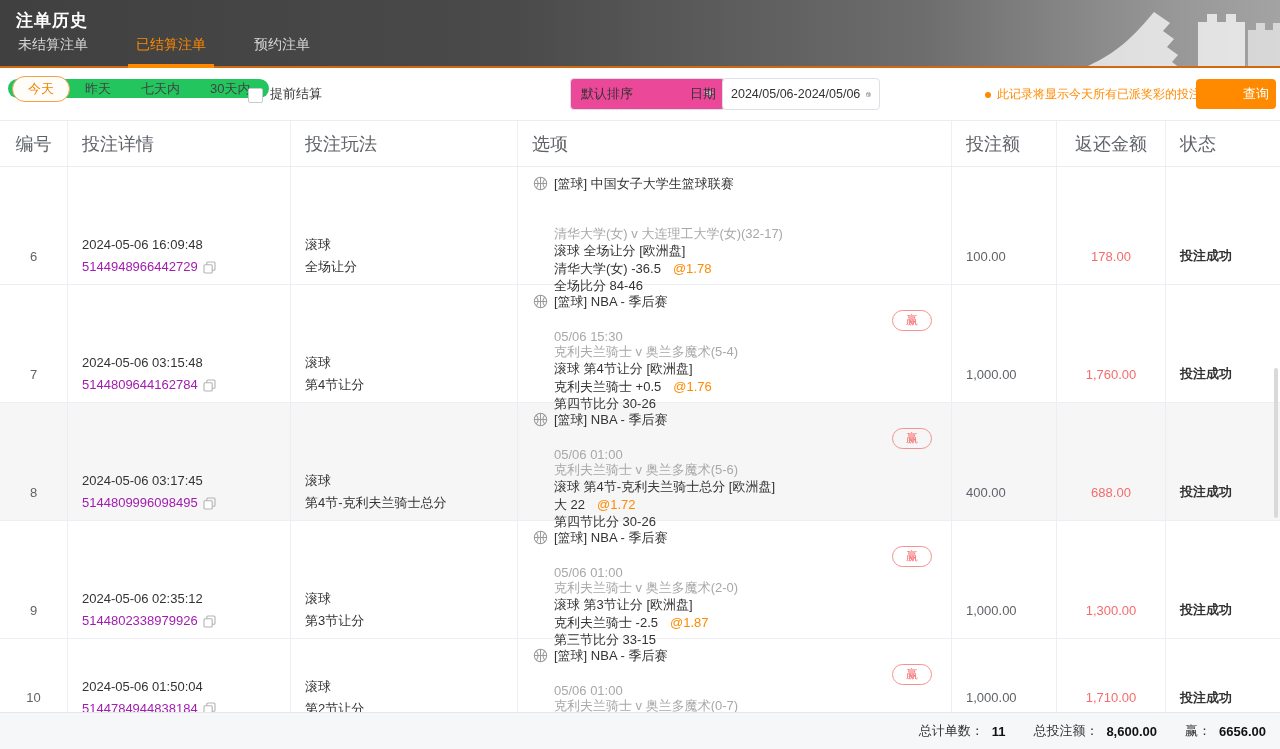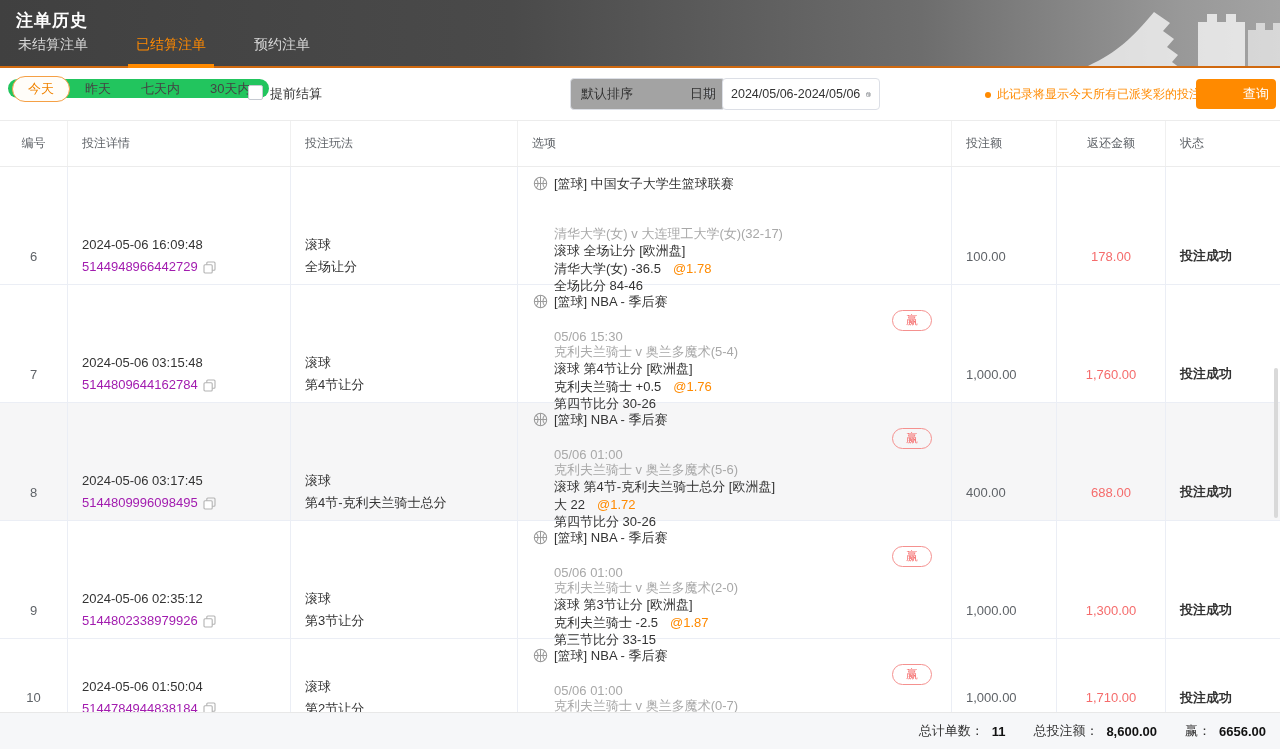--- a/index.html
+++ b/index.html
@@ -17,42 +17,42 @@
   .tab { position:relative; color:#d9d9d9; font-size:14px; padding:0 2px 12px; cursor:pointer;margin-top:17px; }
   .tab.active { color:#ff8a00; }
   .tab.active::after { content:""; position:absolute; left:-6px; right:-6px; bottom:-2px; height:4px; background:#ff8a00; }
 
   
   .fbar { position:absolute; top:68px; left:0; width:100%; height:52px; background:#fff; }
   .pills { position:absolute; left:8px; top:11px; height:19px; background:#22c55e; border-radius:15px;
            display:flex; align-items:center; padding:0 4px; }
   .pill { font-size:13px; color:#444; padding:0 15px; height:26px; line-height:26px; border-radius:13px; cursor:pointer; }
   .pill.active { background:#fffdf9; border:1px solid #f5a046; color:#f08300; line-height:24px; }
-  .chk-wrap { position:absolute; left:248px; top:17px; display:flex; align-items:flex-start; gap:7px; cursor:pointer; }
+  .chk-wrap { position:absolute; left:248px; top:17px; display:flex; align-items:flex-end; gap:7px; cursor:pointer; }
   .chk { width:15px; height:15px; border:1px solid #c6cad1; border-radius:2px; background:#fff; }
   .chk-lbl { font-size:13px; color:#333; }
   .sort { position:absolute; left:570px; top:10px; width:155px; height:32px; border:1px solid #dcdfe6; border-radius:4px;
-          display:flex; align-items:center; padding:0 10px; cursor:pointer; background:#a3a3a3; }
+          display:flex; align-items:center; padding:0 10px; cursor:pointer; background:#ec4899; }
   .sort-val { font-size:13px; color:#333; flex:1; }
   .caret { width:0; height:0; border-left:5px solid transparent; border-right:5px solid transparent; border-top:6px solid #c0c4cc; }
   .date-lbl { position:absolute; left:690px; top:17px; font-size:13px; color:#333; }
   .date-box { position:absolute; left:722px; top:10px; width:158px; height:32px; border:1px solid #dcdfe6; border-radius:4px;
               display:flex; align-items:center; padding:0 8px; gap:6px; background:#fff; cursor:pointer; }
   .date-val { font-size:12.5px; color:#333; flex:1; white-space:nowrap; }
   .notice { position:absolute; left:985px; top:18px; display:flex; align-items:center; gap:6px; }
   .dot { width:6px; height:6px; border-radius:50%; background:#ff8a00; }
   .notice-txt { font-size:12px; color:#ff8a00; }
   .btn-query { position:absolute; left:1196px; top:11px; width:80px; height:30px; background:#ff8a00; color:#fff;
                font-size:13px; border:none; border-radius:4px; cursor:pointer;padding-left:40px; }
 
   
   .table-area { position:absolute; top:120px; left:0; right:0; bottom:37px; overflow:hidden; }
   .thead, .trow { display:grid; grid-template-columns:68px 223px 227px 434px 105px 109px 114px; }
   .thead { height:47px; border-top:1px solid #ececec; border-bottom:1px solid #ececec; background:#fff; }
-  .th { font-size:12px; color:#5f6368; display:flex; align-items:center; padding-left:14px; border-right:1px solid #f0f0f0; }
+  .th { font-size:18px; color:#5f6368; display:flex; align-items:center; padding-left:14px; border-right:1px solid #f0f0f0; }
   .th:last-child { border-right:none; }
   .th.center { justify-content:center; padding-left:0; }
   .trow { height:118px; border-bottom:1px solid #ebeef5; background:#fff; }
   .trow.hl { background:#f6f6f7; }
   .td { border-right:1px solid #ebeef5; font-size:13px; color:#333; }
   .td:last-child { border-right:none; }
   .c-no { display:flex; align-items:center; justify-content:center; color:#5f6368; }
   .c-detail, .c-play, .c-stake, .c-status { display:flex; flex-direction:column; justify-content:center; padding-left:14px; }
   .c-detail .ts { color:#333; line-height:22px; }
   .idline { display:flex; align-items:center; gap:5px; }

